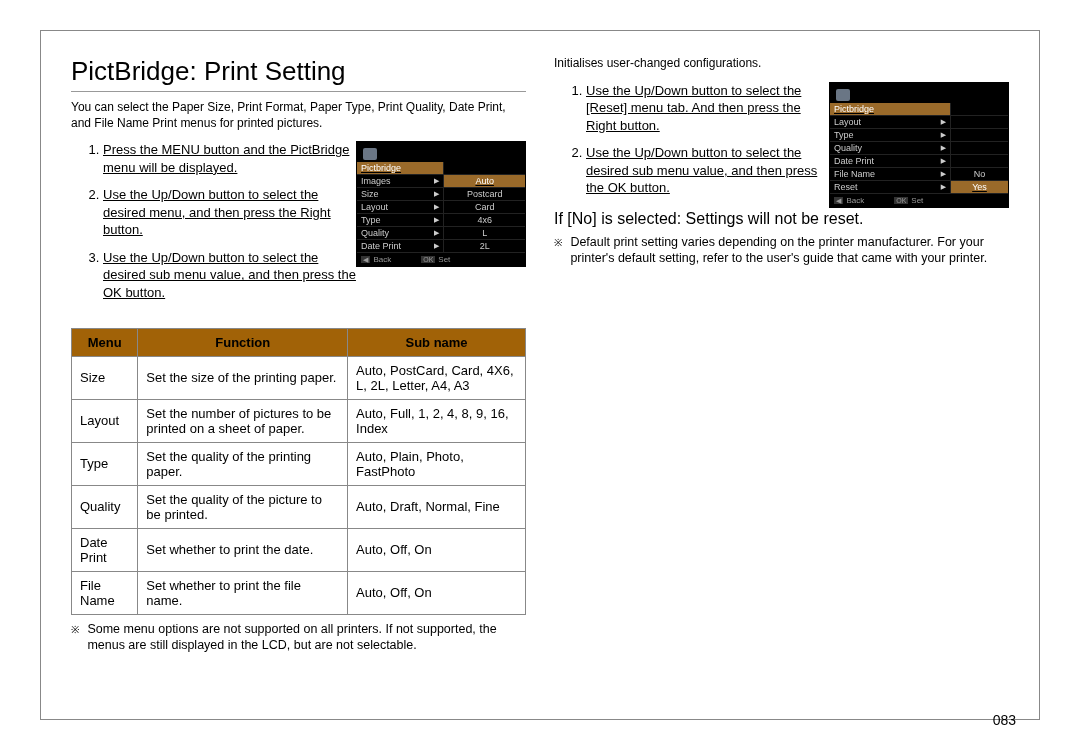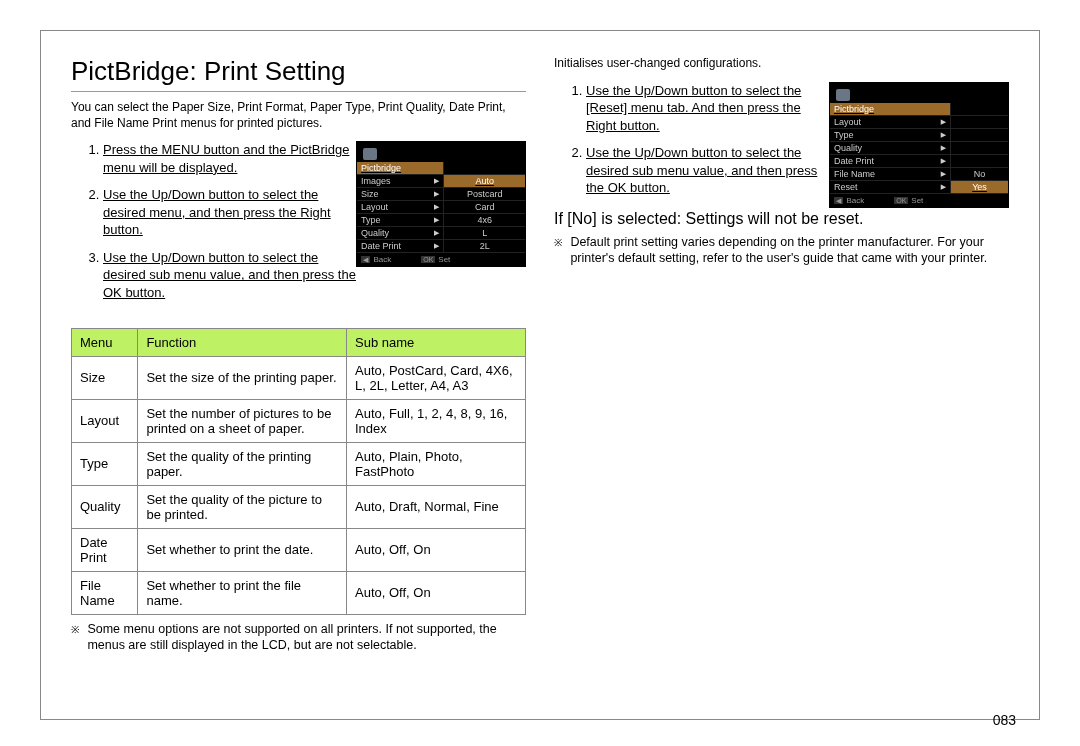--- a/index.html
+++ b/index.html
@@ -58,23 +58,23 @@
     font-size: 13px;
     margin-top: 16px;
   }
   table.doc-table th, table.doc-table td {
     border: 1px solid #888;
     padding: 6px 8px;
     text-align: left;
     vertical-align: middle;
   }
   table.doc-table th {
-    background: #bef264;
-    font-weight: 400;
-    text-align: left;
+    background: #a16207;
+    font-weight: 700;
+    text-align: center;
   }
   
   .note-wrap { margin-top:6px; font-size:12.5px; display:flex; gap:8px; line-height:1.35;}
   .note-mark { font-size:10px; padding-top:2px; }
 
   .res-line { font-size:13.5px; margin-top:10px; }
   .res-line2 { font-size:16px; margin-top:2px; }
 
   .pagenum { position:absolute; bottom:18px; right:64px; font-size:14px; }
 </style>

